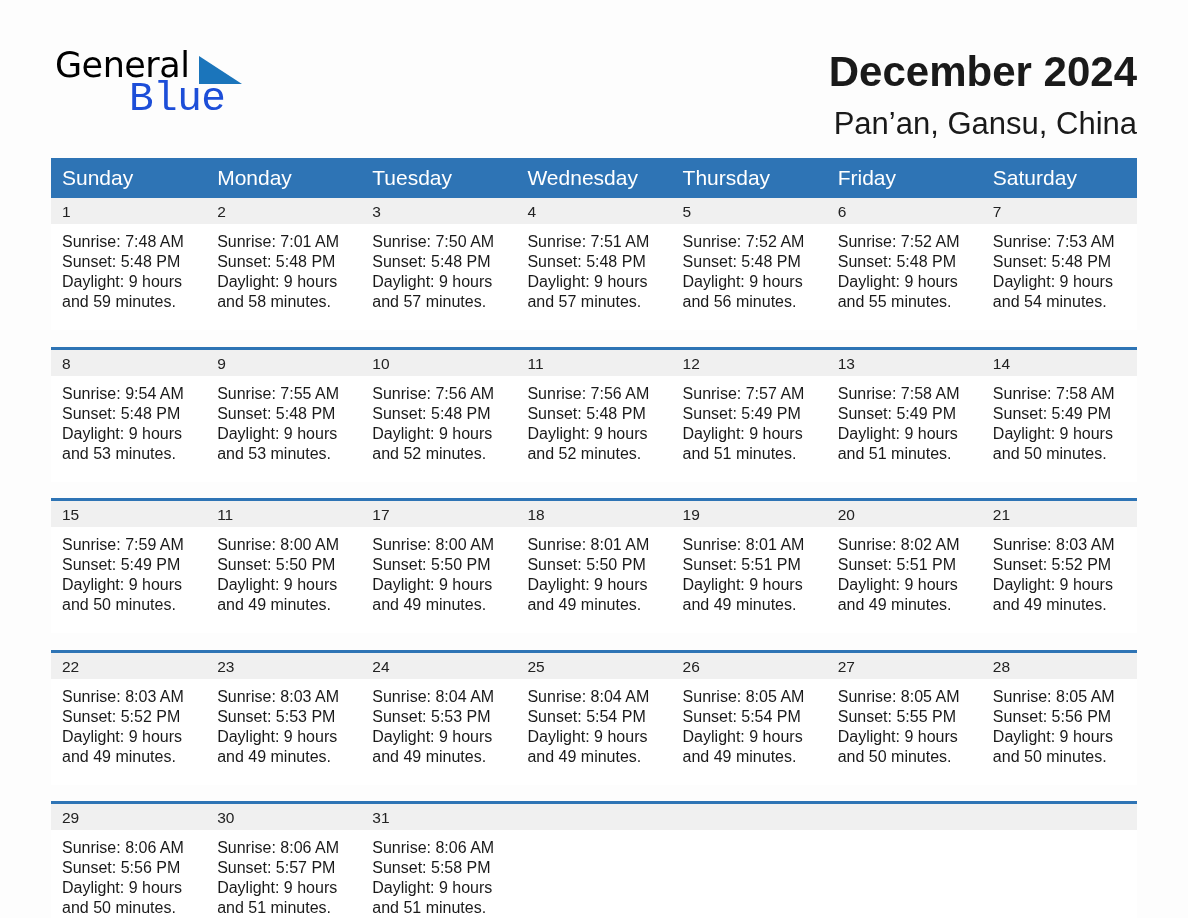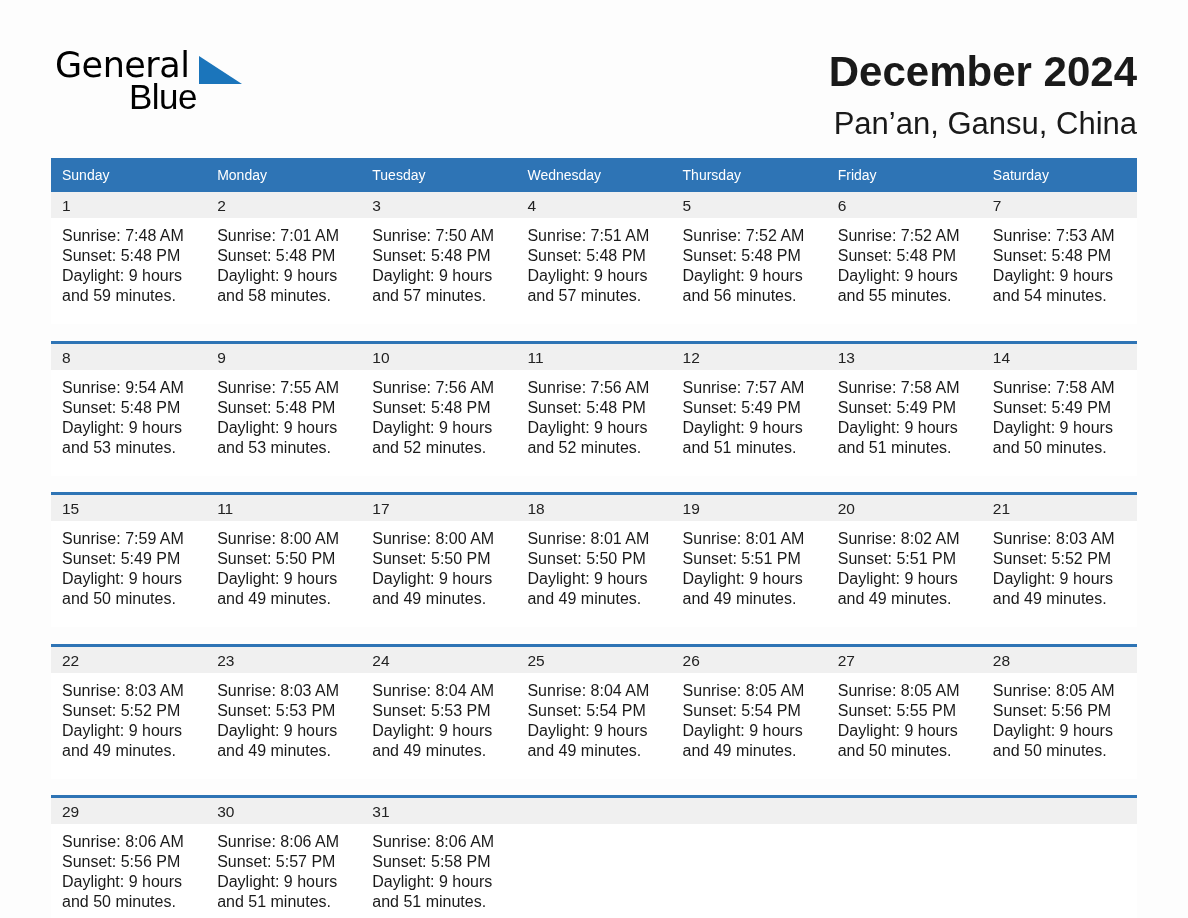--- a/index.html
+++ b/index.html
@@ -46,25 +46,25 @@
     position: absolute;
     left: 148px;
     top: 8px;
     width: 43px;
     height: 28px;
   }
   .logo-blue {
     position: absolute;
     left: 78px;
     top: 31px;
-    font-size: 35px;
-    color: #000000;
+    font-size: 41px;
+    color: #1d4ed8;
     letter-spacing: -0.5px;
     line-height: 1;
-    font-family: Liberation Sans, sans-serif;
+    font-family: Liberation Mono, monospace;
   }
 
   .title-block {
     position: absolute;
     right: 0;
     top: 0;
     text-align: right;
   }
   .cal-title {
     font-size: 42px;
@@ -92,21 +92,21 @@
   .cal-table {
     width: 1086px;
     border-collapse: collapse;
     table-layout: fixed;
   }
   .cal-table col { width: 155.14px; }
 
   thead th {
     background: #2e74b5;
     color: #ffffff;
-    font-size: 14px;
+    font-size: 21px;
     font-weight: normal;
     text-align: left;
     padding: 8px 0 8px 11px;
     height: 34px;
     vertical-align: middle;
   }
 
   .week-row > td {
     padding: 0;
     vertical-align: top;

